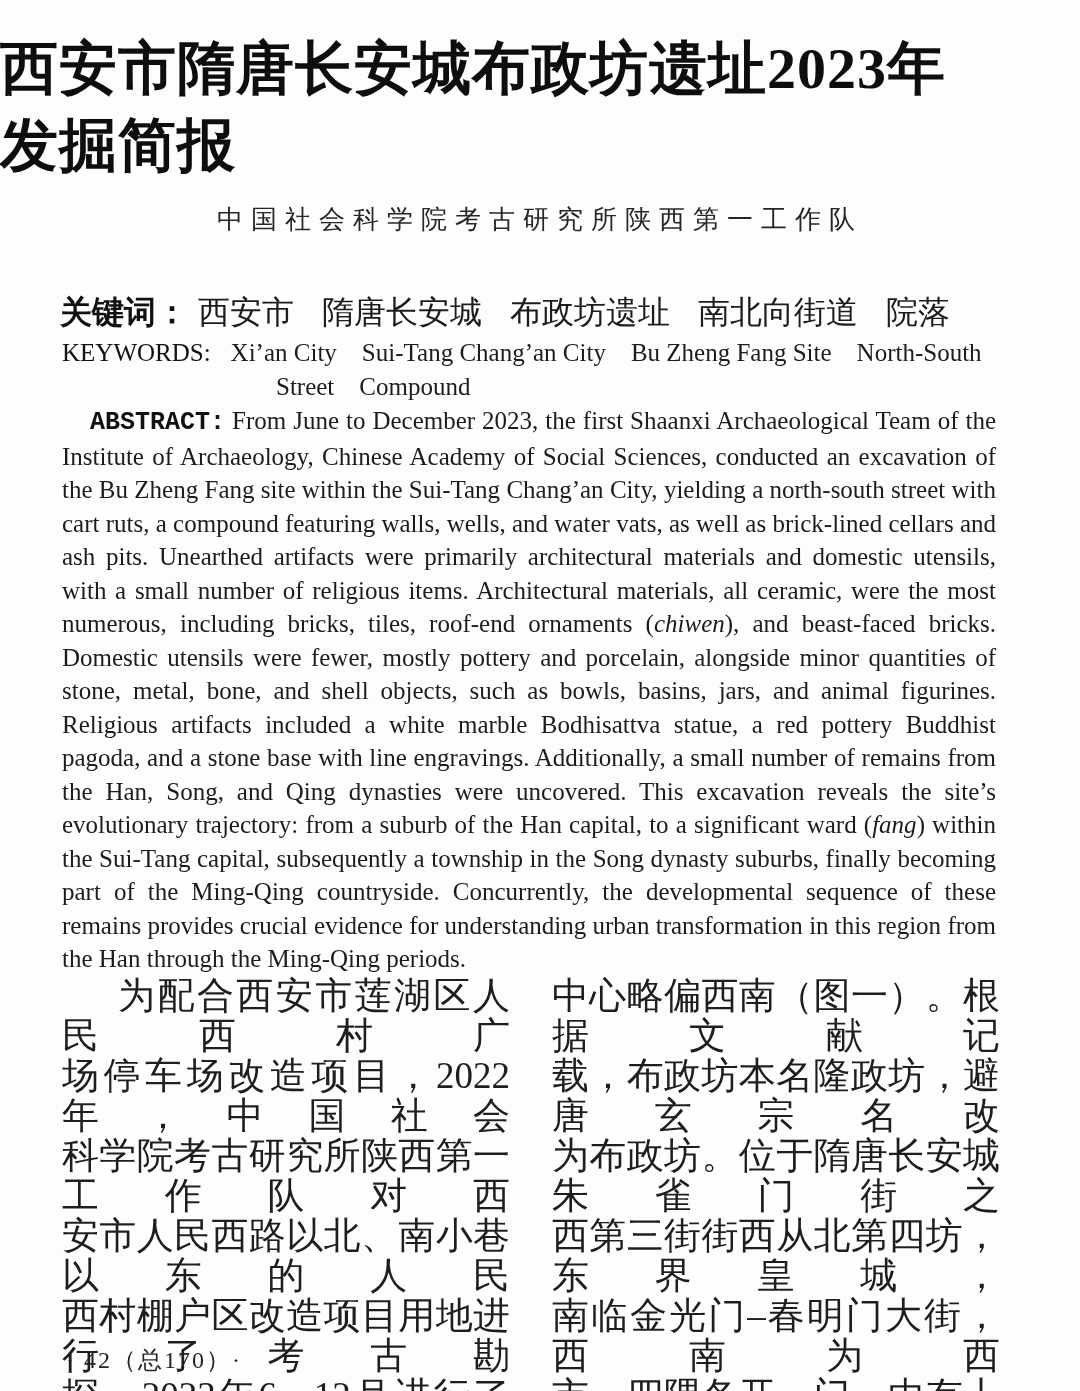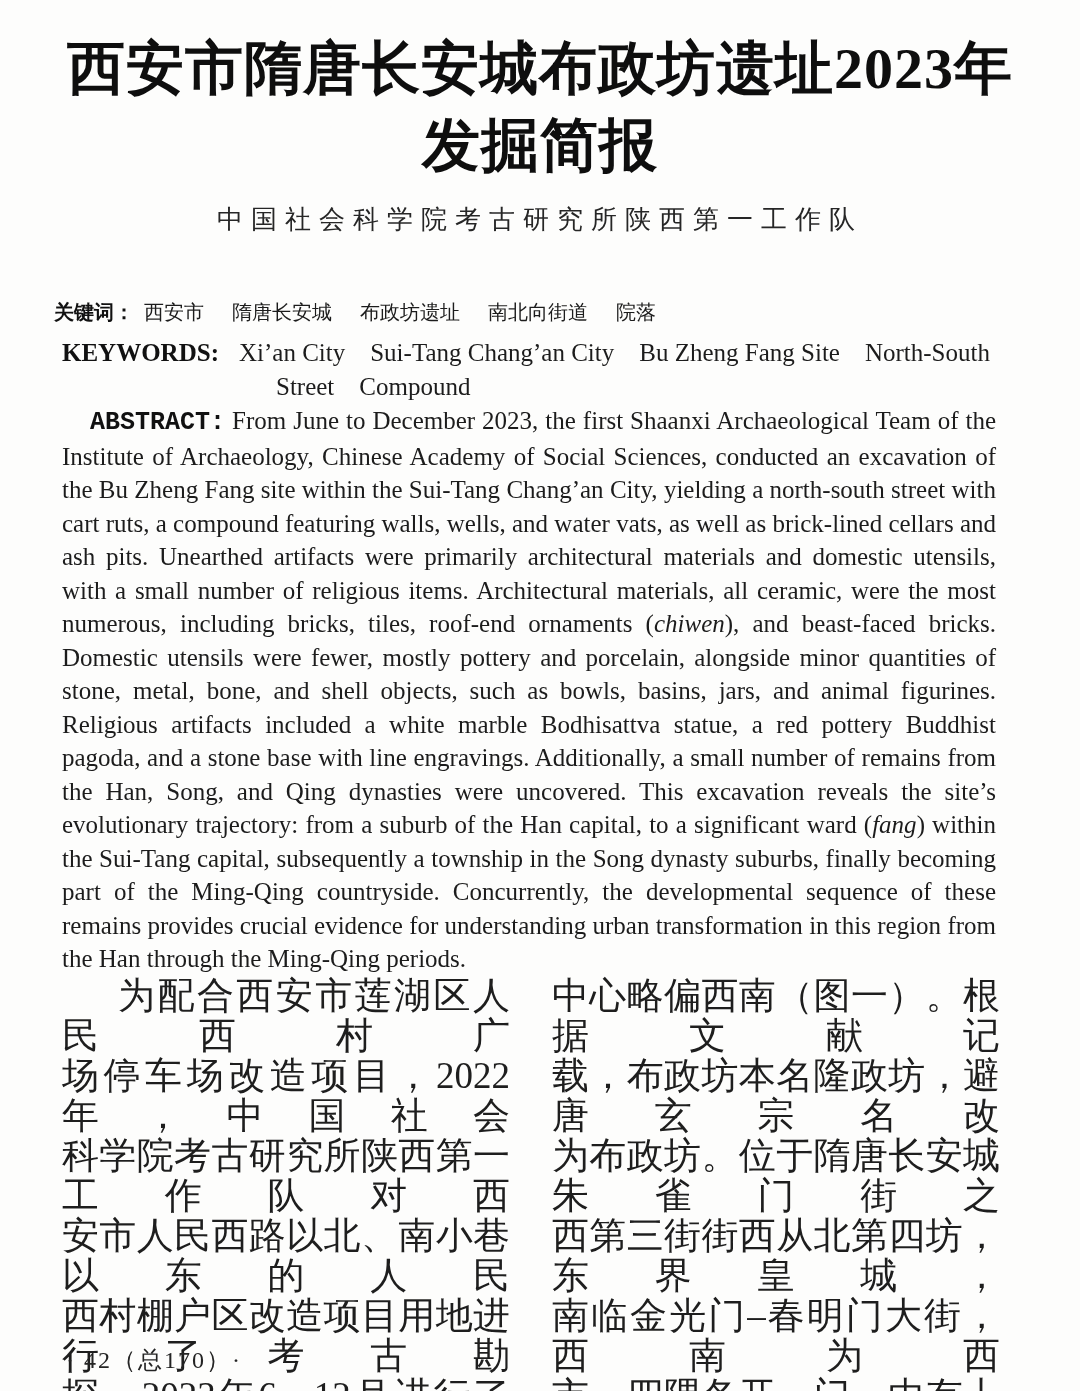--- a/index.html
+++ b/index.html
@@ -8,49 +8,48 @@
     width:1080px;height:1391px;
     background:#fdfdfc;
     color:#1d1d1d;
     font-family:"Liberation Serif","DejaVu Serif",serif;
     overflow:hidden;
   }
   
   .title{
     position:absolute;top:30px;left:0;right:0;
     margin:0;
-    text-align:center;
     font-size:58px;line-height:77px;
     font-weight:700;color:#0e0e0e;
     letter-spacing:1px;
   }
   
   .byline{
     position:absolute;top:200px;left:0;right:0;
     text-align:center;
     font-size:26px;line-height:40px;
     letter-spacing:8px;
     color:#262626;
   }
   
   .kw-cn{
-    position:absolute;top:294px;left:54px;width:940px;
-    font-size:20px;line-height:36px;color:#1c1c1c;
+    position:absolute;top:294px;left:60px;width:940px;
+    font-size:32px;line-height:36px;color:#1c1c1c;
   }
   .kw-cn-label{
     font-family:"Liberation Sans","DejaVu Sans",sans-serif;
     font-weight:700;margin-right:10px;color:#111;
   }
   .kw-item + .kw-item{margin-left:28px;}
   
   .kw-en{
     position:absolute;top:336px;left:62px;width:940px;
     font-size:25px;line-height:34px;color:#1c1c1c;
   }
-  .kw-en-label{font-weight:700;margin-right:20px;color:#111;}
+  .kw-en-label{font-weight:400;margin-right:20px;color:#111;}
   .kw-en-l2{padding-left:214px;}
   
   .abstract{
     position:absolute;top:404px;left:62px;width:934px;
     margin:0;
     font-size:25px;line-height:33.5px;
     text-align:justify;
     text-indent:28px;
     color:#1c1c1c;
   }

